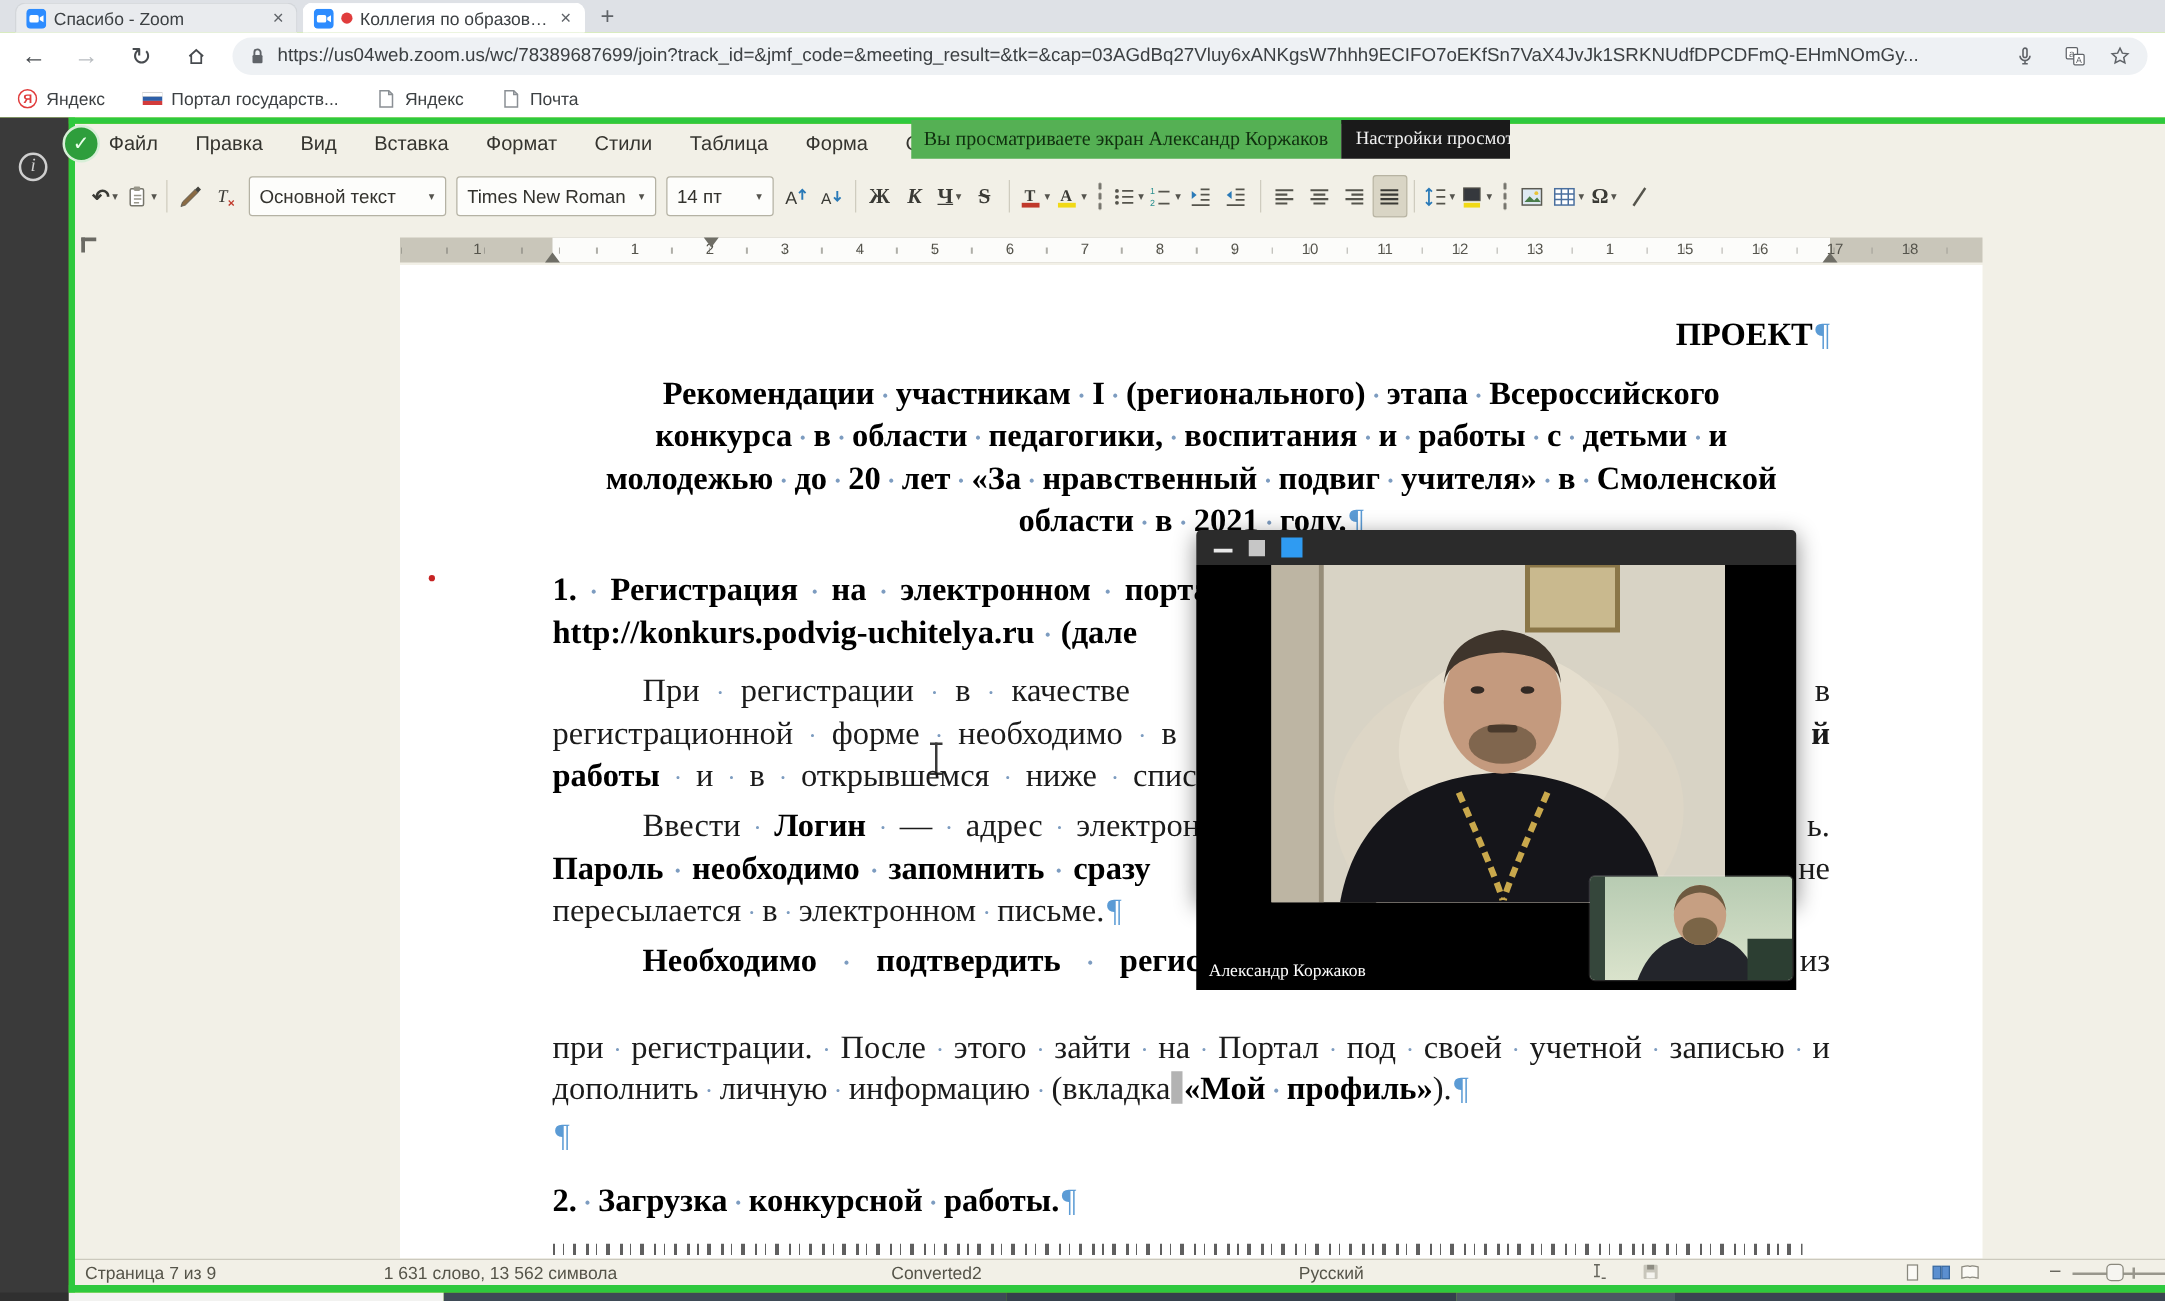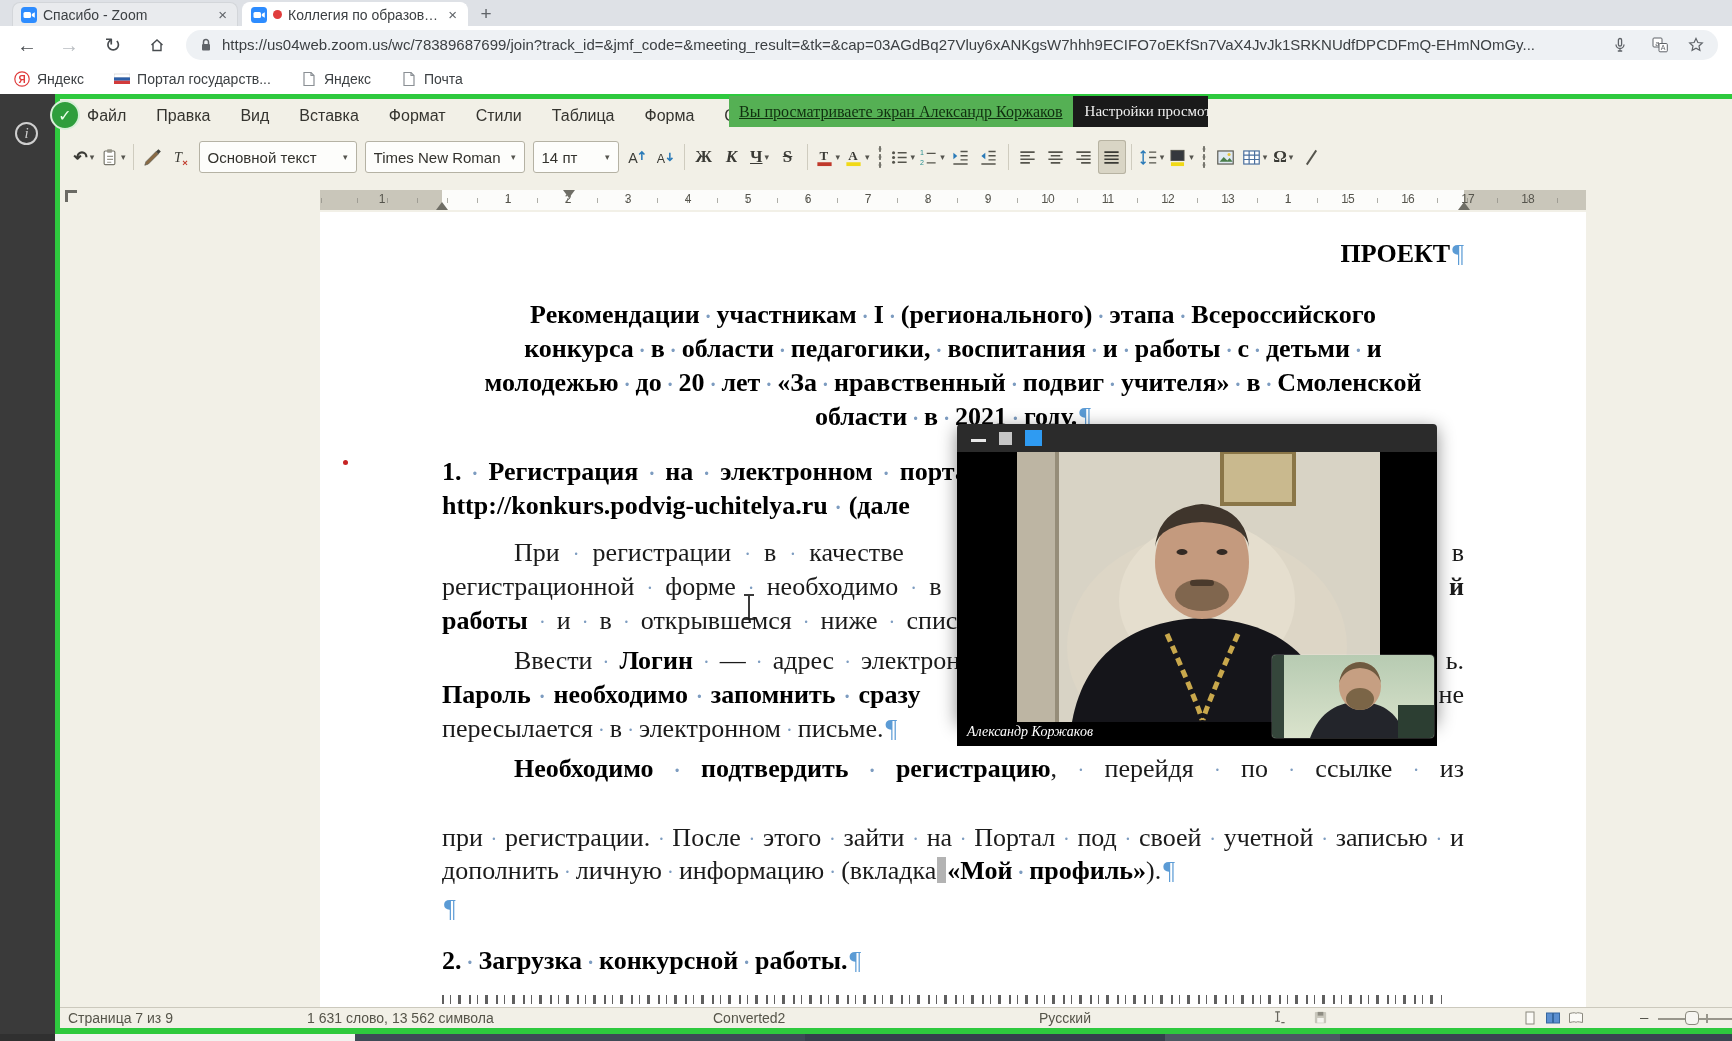--- a/index.html
+++ b/index.html
@@ -31,21 +31,21 @@
   .gb{position:absolute;background:#2ec93e;z-index:30;}
   .gb-top{left:55px;top:94px;width:1677px;height:5px;}
   .gb-left{left:55px;top:94px;width:5px;height:940px;}
   .gb-bottom{left:55px;top:1028px;width:1677px;height:6px;}
   
   .sharebg{position:absolute;left:60px;top:99px;width:1672px;height:929px;background:#f2f0e7;}
   .menubar{position:absolute;left:60px;top:99px;width:1672px;height:33px;display:flex;align-items:center;padding-left:12px;font-size:16px;color:#35342f;}
   .menuitem{padding:0 15px;height:33px;display:flex;align-items:center;}
   .shield{position:absolute;left:50px;top:100px;width:30px;height:30px;border-radius:50%;background:#2e9e3c;z-index:35;color:#eaffea;display:flex;align-items:center;justify-content:center;font-size:16px;border:2px solid #d7efd7;}
   .banner{position:absolute;left:729px;top:96px;height:31px;display:flex;z-index:50;font-family:"Liberation Serif",serif;}
-  .bannertext{background:#55b054;color:#10300f;font-size:16px;padding:0 10px;display:flex;align-items:center;white-space:nowrap;text-decoration:underline;}
+  .bannertext{background:#55b054;color:#10300f;font-size:16px;padding:0 10px;display:flex;align-items:center;white-space:nowrap;}
   .bannerbtn{background:#1a1a1a;color:#f0f0f0;font-size:15px;padding:0 12px;display:flex;align-items:center;white-space:nowrap;max-width:135px;overflow:hidden;}
   .toolbar{position:absolute;left:60px;top:134px;width:1672px;height:46px;display:flex;align-items:center;padding-left:10px;}
   .tbtn{height:34px;min-width:28px;padding:0 2px;display:flex;align-items:center;justify-content:center;border-radius:3px;position:relative;color:#3a3a35;}
   .tbtn.active{background:#d9d5c5;box-shadow:inset 0 0 0 1px #b7b3a2;}
   .tbtn svg{width:19px;height:19px;display:block;}
   .tglyph{font-size:17px;font-weight:bold;font-family:"Liberation Serif",serif;}
   .tglyph.it{font-style:italic;}
   .tglyph.un{text-decoration:underline;}
   .tglyph.st{text-decoration:line-through;}
   .caret{font-size:9px;color:#55544e;margin-left:2px;}
@@ -61,21 +61,21 @@
   .rulerticks{position:absolute;left:0;top:8px;width:1266px;height:5px;background-image:repeating-linear-gradient(90deg,transparent 0 29px,#8d8c84 29px 30px);background-position-x:8px;opacity:.7;}
   .rnum{position:absolute;top:2px;font-size:12px;color:#55544c;transform:translateX(-50%);}
   .rmark{position:absolute;width:0;height:0;border-left:6px solid transparent;border-right:6px solid transparent;}
   .rmark.down{border-top:8px solid #6f6e66;top:10px;}
   .rmark.up{border-bottom:8px solid #6f6e66;top:22px;}
   
   .docarea{position:absolute;left:60px;top:212px;width:1672px;height:795px;background:#f2f0e7;overflow:hidden;}
   .page{position:absolute;left:260px;top:0;width:1266px;height:795px;background:#ffffff;}
   .dline{position:absolute;left:122px;width:1022px;height:36px;font-family:"Liberation Serif",serif;font-size:26px;line-height:34px;color:#1b1b1b;white-space:nowrap;}
   .dline.center{text-align:center;}
-  .dline.right{text-align:right;}
+  .dline.right{text-align:right;margin-top:14px;}
   .dline.justify{white-space:normal;text-align:justify;text-align-last:justify;}
   .seg.b{font-weight:bold;color:#000;}
   .seg.wavy{text-decoration-style:wavy;text-decoration-color:#e03434;text-decoration-thickness:2px;text-underline-offset:6px;}
   .fm{color:#7d9cc0;font-size:78%;}
   .pil{color:#5b9bd5;font-weight:normal;margin-left:2px;}
   .caretblk{display:inline-block;width:9px;height:26px;background:#b3b3b3;vertical-align:-4px;margin:0 1px;}
   .rfrag{position:absolute;right:0;top:0;}
   .rfrag.b{font-weight:bold;}
   .reddot{position:absolute;left:23px;top:248px;width:5px;height:5px;border-radius:50%;background:#c62323;}
   .ibeamcur{position:absolute;left:428px;top:382px;width:2px;height:26px;background:#3a3a3a;}
@@ -94,21 +94,21 @@
   .zminus{position:absolute;left:1580px;top:0;font-size:15px;color:#55544c;}
   .ztrack{position:absolute;left:1598px;top:10px;width:74px;height:2px;background:#98968c;}
   .znotch{position:absolute;left:1646px;top:6px;width:2px;height:9px;background:#98968c;}
   .zhandle{position:absolute;left:1625px;top:3px;width:14px;height:14px;border-radius:4px;background:#f6f5f1;border:1px solid #8a887d;}
   
   .videowin{position:absolute;left:957px;top:424px;width:480px;height:298px;z-index:40;border-radius:4px;box-shadow:0 4px 18px rgba(0,0,0,.45);}
   .vtitle{position:absolute;left:0;top:0;width:480px;height:28px;background:#2b2b2b;border-radius:4px 4px 0 0;}
   .vmin{position:absolute;left:14px;top:15px;width:15px;height:3px;background:#e8e8e8;}
   .vsq1{position:absolute;left:42px;top:8px;width:13px;height:13px;background:#c6c6c6;}
   .vsq2{position:absolute;left:68px;top:6px;width:17px;height:16px;background:#2f9bf2;}
-  .vbody{position:absolute;left:0;top:28px;width:480px;height:294px;background:#000;overflow:hidden;font-style:italic;}
+  .vbody{position:absolute;left:0;top:28px;width:480px;height:340px;background:#000;overflow:hidden;}
   .vmain{position:absolute;left:60px;top:0;width:363px;height:270px;}
   .vpip{position:absolute;right:3px;bottom:8px;width:162px;height:83px;border-radius:4px;overflow:hidden;box-shadow:0 0 0 1px rgba(255,255,255,.15);}
   .vlabel{position:absolute;left:10px;bottom:6px;color:#fff;font-family:"Liberation Serif",serif;font-size:14px;text-shadow:0 1px 2px #000;}
   
   .taskbar{position:absolute;left:0;top:1034px;width:1732px;height:7px;display:flex;}
   .tb0{width:55px;background:#303030;}.tb1{width:300px;background:#f2f2f0;}.tb2{width:450px;background:#3e4a56;}
   .tb3{width:360px;background:#35404c;}.tb4{width:175px;background:#4c5863;}.tb5{flex:1;background:#3a4551;}
 </style>
 </head>
 <body>

